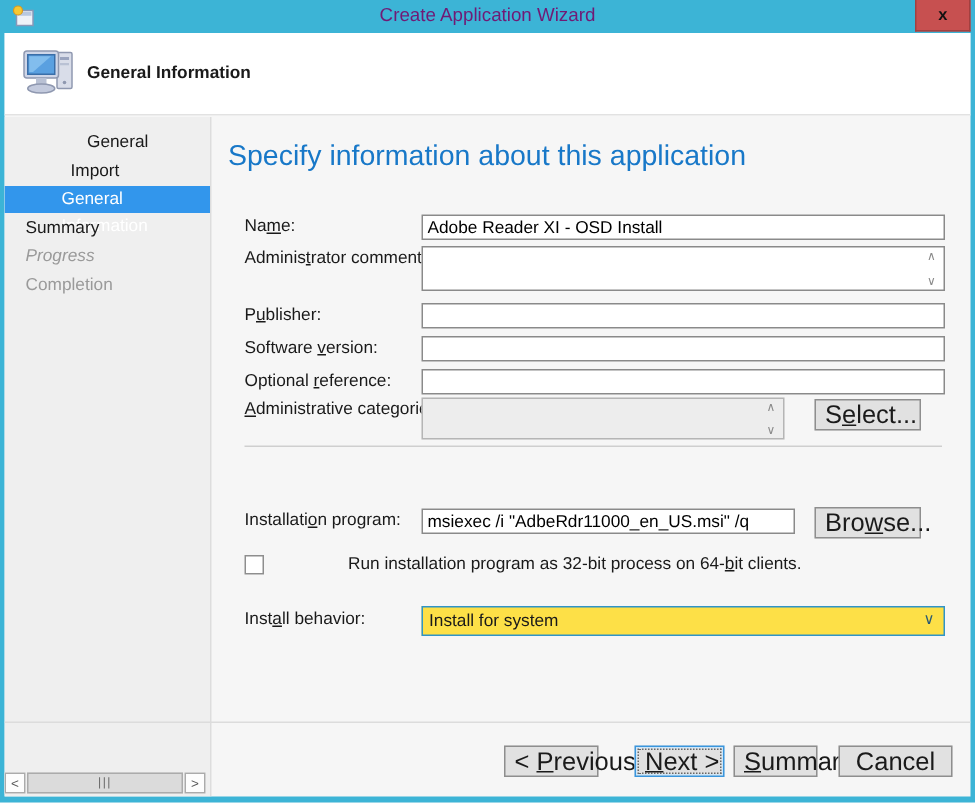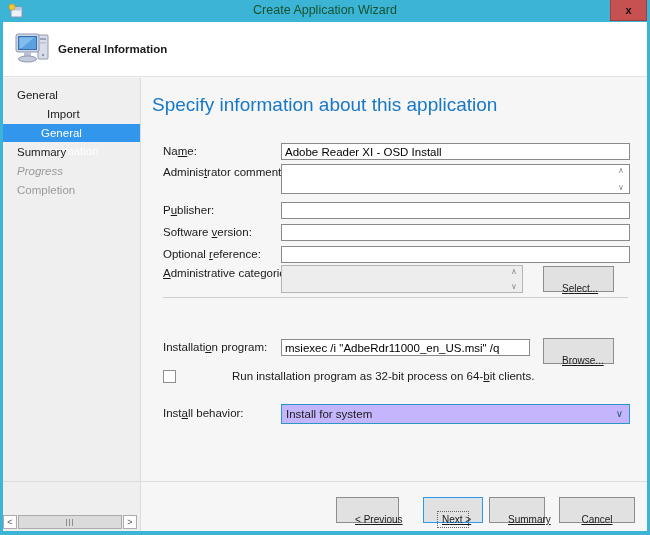--- a/index.html
+++ b/index.html
@@ -11,21 +11,21 @@
     background: #fff;
   }
   .window {
     position: absolute; left: 0; top: 0; width: 650px; height: 535px;
     background: #3cb4d6;
   }
   
   .titlebar { position: absolute; left: 0; top: 0; width: 650px; height: 22px; }
   .titlebar-title {
     position: absolute; left: 0; right: 0; top: 3px; text-align: center;
-    font-size: 12.5px; color: #14532d;
+    font-size: 12.5px; color: #701a75;
   }
   .app-icon { position: absolute; left: 8px; top: 3px; width: 16px; height: 16px; }
   .close-btn {
     position: absolute; right: 3px; top: 0; width: 37px; height: 21px;
     background: #c75050; border: 1px solid #a24040; border-top: none;
     text-align: center; line-height: 20px; font-weight: bold; font-size: 11px; color: #111;
     cursor: default;
   }
   
   .chrome {
@@ -56,38 +56,38 @@
   .areabox { position: absolute; left: 140px; width: 349px; border: 1px solid #8a8a8a; background: #fff; }
   .areabox.disabled { background: #ededed; border-color: #b5b5b5; }
   .mini-scroll {
     position: absolute; right: 1px; top: 0; bottom: 0; width: 14px;
     display: flex; flex-direction: column; justify-content: space-between;
     color: #8a8a8a; font-size: 8px; text-align: center;
   }
   .mini-scroll span { display: block; height: 11px; line-height: 11px; }
   .win-btn {
     position: absolute; height: 21px; background: #e1e1e1;
-    border: 1px solid #8e8e8e; font-family: inherit; font-size: 10px; color: #1a1a1a;
-    padding: 12px; cursor: default; text-decoration: underline;
+    border: 1px solid #8e8e8e; font-family: inherit; font-size: 17px; color: #1a1a1a;
+    padding: 0; cursor: default;
   }
   .win-btn .btn-inner {
     display: block; margin: 1px; padding: 1px 4px; border: 1px dotted transparent;
     line-height: 13px; white-space: nowrap;
   }
   .win-btn.focused { border-color: #3a96dd; box-shadow: 0 0 0 1px #cfe6f7 inset; }
   .win-btn.focused .btn-inner { border-color: #666; }
   .hsep { position: absolute; height: 1px; background: #cfcfcf; }
   .section-text { position: absolute; left: 22px; white-space: nowrap; }
   .checkbox {
     position: absolute; width: 13px; height: 13px; background: #fff;
     border: 1px solid #8e8e8e;
   }
   .combo {
     position: absolute; left: 140px; width: 349px; height: 20px;
-    background: #c4b5fd; border: 1px solid #2f94c8; line-height: 18px; padding: 0 4px;
+    background: #fde047; border: 1px solid #2f94c8; line-height: 18px; padding: 0 4px;
   }
   .combo-chevron {
     position: absolute; right: 6px; top: 0; line-height: 18px; font-size: 10px; color: #2b5a72;
   }
   
   .footer-sep { position: absolute; left: 0; right: 0; height: 1px; background: #dcdcdc; }
   
   .hscroll { position: absolute; left: 0; width: 134px; height: 14px; background: #efefef; }
   .hs-arrow {
     position: absolute; top: 0; width: 14px; height: 14px; background: #fdfdfd;
@@ -128,21 +128,21 @@
         <rect x="2" y="5" width="23" height="18" rx="2" fill="#cfd6e8" stroke="#8f98b0"></rect>
         <rect x="4.5" y="7.5" width="18" height="13" fill="#5aa0e0" stroke="#3a6ea8"></rect>
         <path d="M5.5 8.5 L20 8.5 L8 19 L5.5 19 Z" fill="#8cc4f0" opacity="0.8"></path>
         <rect x="10" y="23" width="7" height="4" fill="#b9c1d4"></rect>
         <ellipse cx="13.5" cy="30" rx="9" ry="3" fill="#c3cadd" stroke="#8f98b0"></ellipse>
       </svg>
       <div class="hdr-title">General Information</div>
     </div>
 
     <div class="nav">
-      <div class="nav-item" style="top:8px; padding-left:14px;">
+      <div class="nav-item" style="top:8px; padding-left:14px;margin-left:41px;">
         <span>General</span>
       </div>
       <div class="nav-item" style="top:27px; padding-left:44px;">
         <span>Import Information</span>
       </div>
       <div class="nav-item active" style="top:46px; padding-left:38px;">
         <span>General Information</span>
       </div>
       <div class="nav-item" style="top:65px; padding-left:14px;">
         <span>Summary</span>

